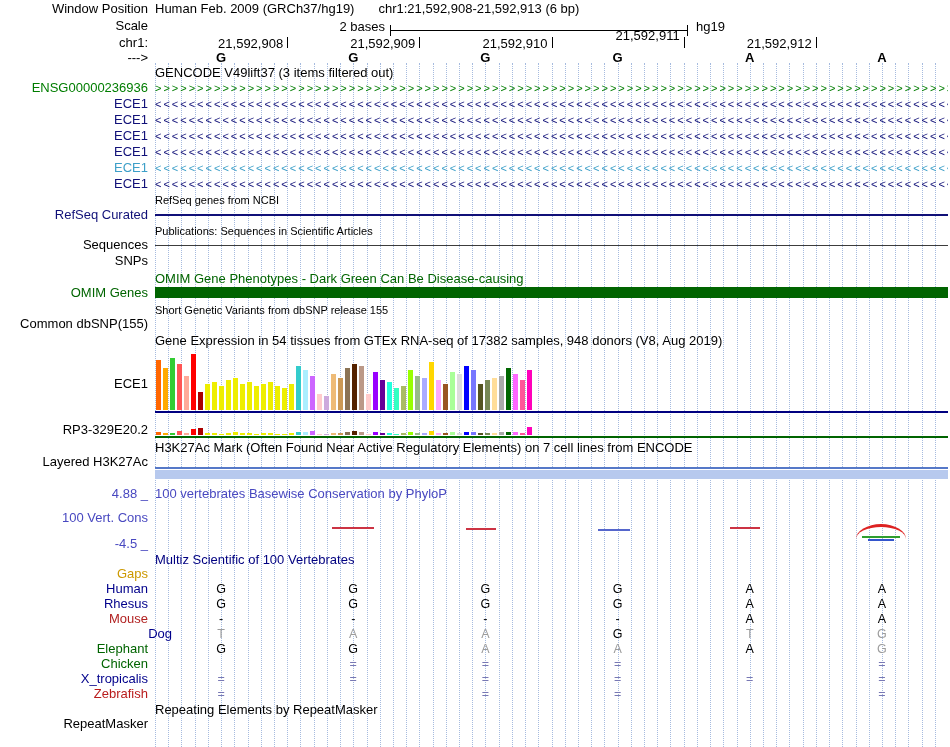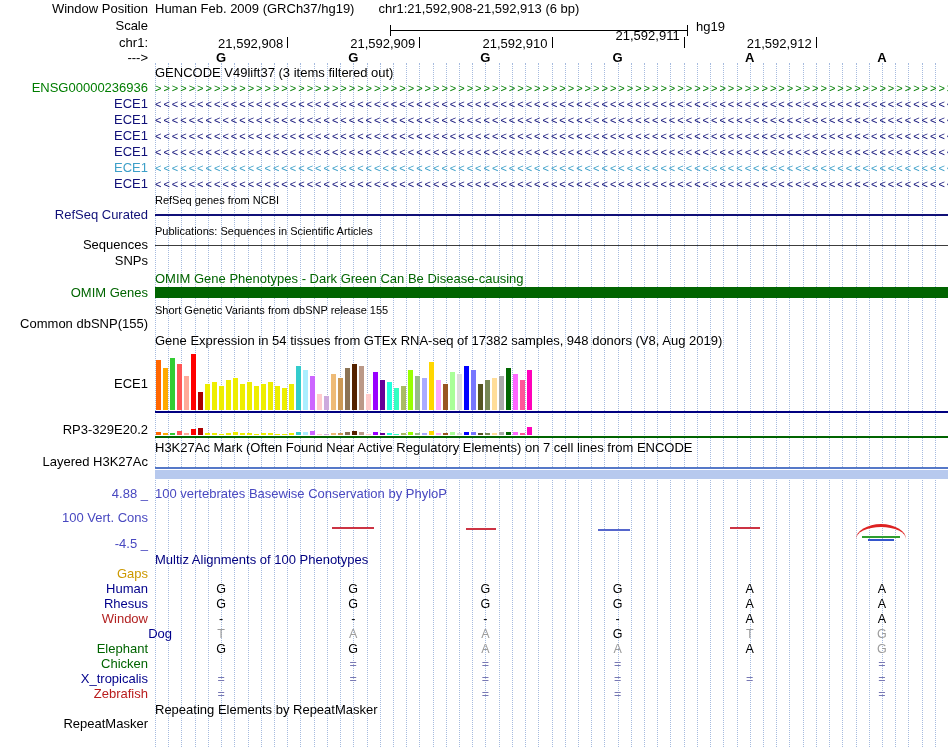--- a/index.html
+++ b/index.html
@@ -95,20 +95,21 @@
       <div class="guide" style="left: 895.1px;"></div>
       <div class="guide" style="left: 908.4px;"></div>
       <div class="guide" style="left: 921.6px;"></div>
       <div class="guide" style="left: 934.8px;"></div>
     </div>
 
   <div class="lbl" style="top:2px">Window Position</div>
   <div class="title" style="top:2px"><span style="margin-right:24px">Human Feb. 2009 (GRCh37/hg19)</span><span>chr1:21,592,908-21,592,913 (6 bp)</span></div>
 
   <div class="lbl" style="top:19px">Scale</div>
+  <div class="abs" style="left:155px;top:19px;width:230px;text-align:right">2 bases</div>
   <div id="scale-bar"></div>
   <div class="abs" style="left:696px;top:19px">hg19</div>
 
   <div class="lbl" style="top:36px">chr1:</div>
   <div id="coords" class="layer">
       <div class="coord-num" style="left: 165.167px; top: 36px; width: 118px;">21,592,908</div>
       <div class="coord-tick" style="left: 287px; top: 37px;"></div>
       <div class="coord-num" style="left: 297.333px; top: 36px; width: 118px;">21,592,909</div>
       <div class="coord-tick" style="left: 419px; top: 37px;"></div>
       <div class="coord-num" style="left: 429.5px; top: 36px; width: 118px;">21,592,910</div>
@@ -291,38 +292,38 @@
   <div id="cons-marks" class="layer">
       <div class="cons-line" style="left: 332px; top: 527px; width: 42px; background: rgb(204, 51, 68);"></div>
       <div class="cons-line" style="left: 466px; top: 528px; width: 30px; background: rgb(204, 51, 68);"></div>
       <div class="cons-line" style="left: 598px; top: 529px; width: 32px; background: rgb(85, 102, 204);"></div>
       <div class="cons-line" style="left: 730px; top: 527px; width: 30px; background: rgb(204, 51, 68);"></div>
       <div class="cons-arc" style="left: 856px; top: 524px; width: 50px; border-top-color: rgb(221, 34, 34);"></div>
       <div class="cons-line" style="left: 862px; top: 536px; width: 38px; background: rgb(46, 158, 46);"></div>
       <div class="cons-line" style="left: 868px; top: 539px; width: 26px; background: rgb(51, 85, 204);"></div>
     </div>
 
-  <div class="title mznavy" style="top:553px">Multiz Alignments of 100 Phenotypes</div>
+  <div class="title mznavy" style="top:553px">Multiz Scientific of 100 Vertebrates</div>
   <div id="multiz-grid" class="layer">
       <div class="lbl" style="top: 567px; color: rgb(204, 153, 0);">Gaps</div>
       <div class="lbl" style="top: 582px; color: rgb(0, 0, 139);">Human</div>
       <div class="mz" style="left: 155px; top: 582px; width: 132.167px; color: rgb(0, 0, 0);">G</div>
       <div class="mz" style="left: 287.167px; top: 582px; width: 132.167px; color: rgb(0, 0, 0);">G</div>
       <div class="mz" style="left: 419.333px; top: 582px; width: 132.167px; color: rgb(0, 0, 0);">G</div>
       <div class="mz" style="left: 551.5px; top: 582px; width: 132.167px; color: rgb(0, 0, 0);">G</div>
       <div class="mz" style="left: 683.667px; top: 582px; width: 132.167px; color: rgb(0, 0, 0);">A</div>
       <div class="mz" style="left: 815.833px; top: 582px; width: 132.167px; color: rgb(0, 0, 0);">A</div>
       <div class="lbl" style="top: 597px; color: rgb(0, 0, 139);">Rhesus</div>
       <div class="mz" style="left: 155px; top: 597px; width: 132.167px; color: rgb(0, 0, 0);">G</div>
       <div class="mz" style="left: 287.167px; top: 597px; width: 132.167px; color: rgb(0, 0, 0);">G</div>
       <div class="mz" style="left: 419.333px; top: 597px; width: 132.167px; color: rgb(0, 0, 0);">G</div>
       <div class="mz" style="left: 551.5px; top: 597px; width: 132.167px; color: rgb(0, 0, 0);">G</div>
       <div class="mz" style="left: 683.667px; top: 597px; width: 132.167px; color: rgb(0, 0, 0);">A</div>
       <div class="mz" style="left: 815.833px; top: 597px; width: 132.167px; color: rgb(0, 0, 0);">A</div>
-      <div class="lbl" style="top: 612px; color: rgb(178, 34, 34);">Window</div>
+      <div class="lbl" style="top: 612px; color: rgb(178, 34, 34);">Mouse</div>
       <div class="mz" style="left: 155px; top: 612px; width: 132.167px; color: rgb(0, 0, 0);">-</div>
       <div class="mz" style="left: 287.167px; top: 612px; width: 132.167px; color: rgb(0, 0, 0);">-</div>
       <div class="mz" style="left: 419.333px; top: 612px; width: 132.167px; color: rgb(0, 0, 0);">-</div>
       <div class="mz" style="left: 551.5px; top: 612px; width: 132.167px; color: rgb(0, 0, 0);">-</div>
       <div class="mz" style="left: 683.667px; top: 612px; width: 132.167px; color: rgb(0, 0, 0);">A</div>
       <div class="mz" style="left: 815.833px; top: 612px; width: 132.167px; color: rgb(0, 0, 0);">A</div>
       <div class="lbl" style="top: 627px; color: rgb(0, 0, 139); margin-left: 24px;">Dog</div>
       <div class="mz" style="left: 155px; top: 627px; width: 132.167px; color: rgb(156, 156, 156);">T</div>
       <div class="mz" style="left: 287.167px; top: 627px; width: 132.167px; color: rgb(156, 156, 156);">A</div>
       <div class="mz" style="left: 419.333px; top: 627px; width: 132.167px; color: rgb(156, 156, 156);">A</div>

